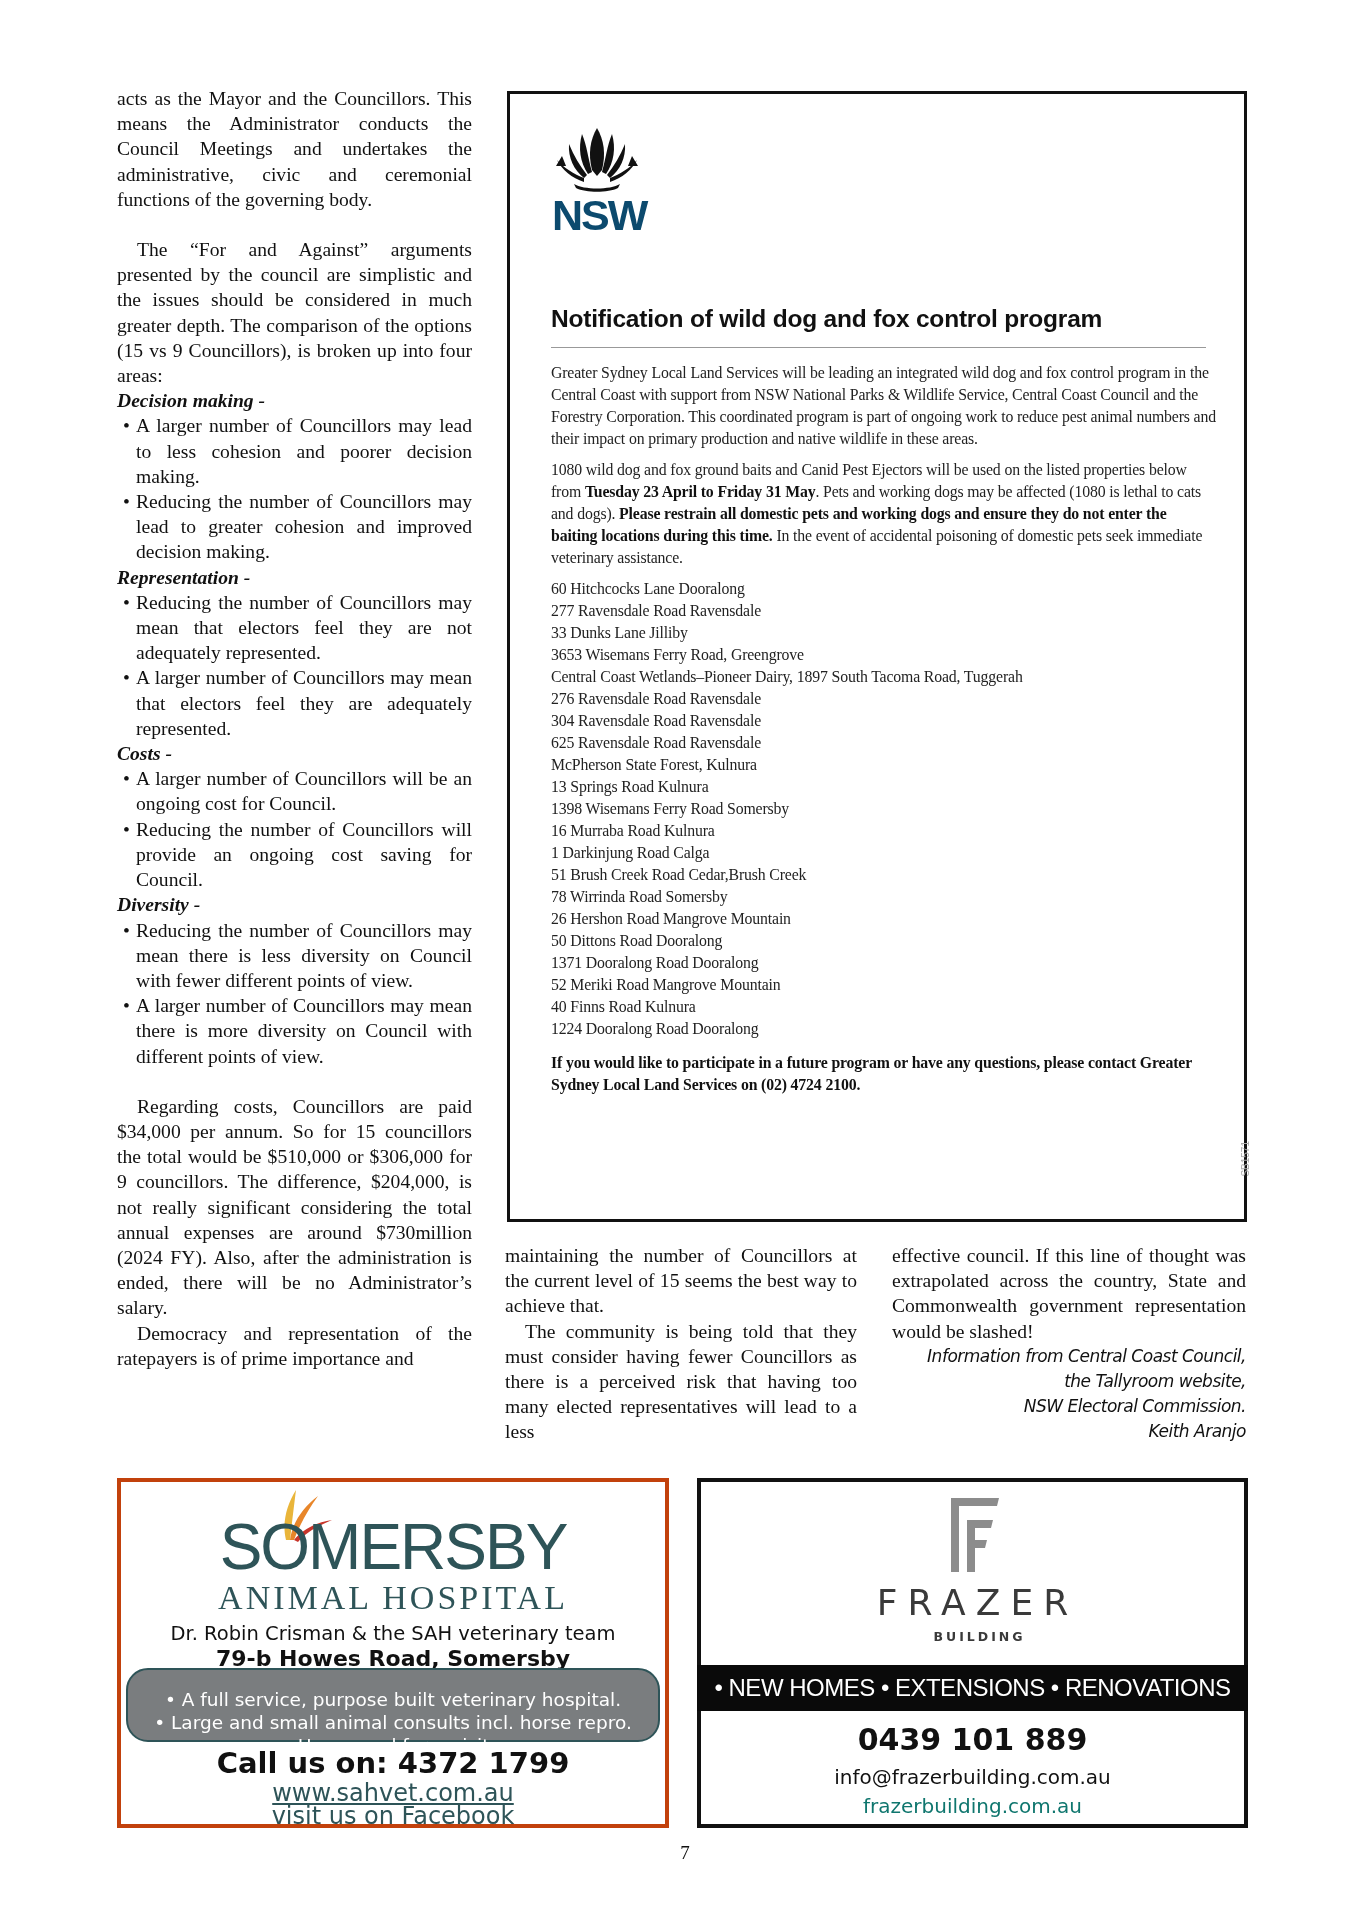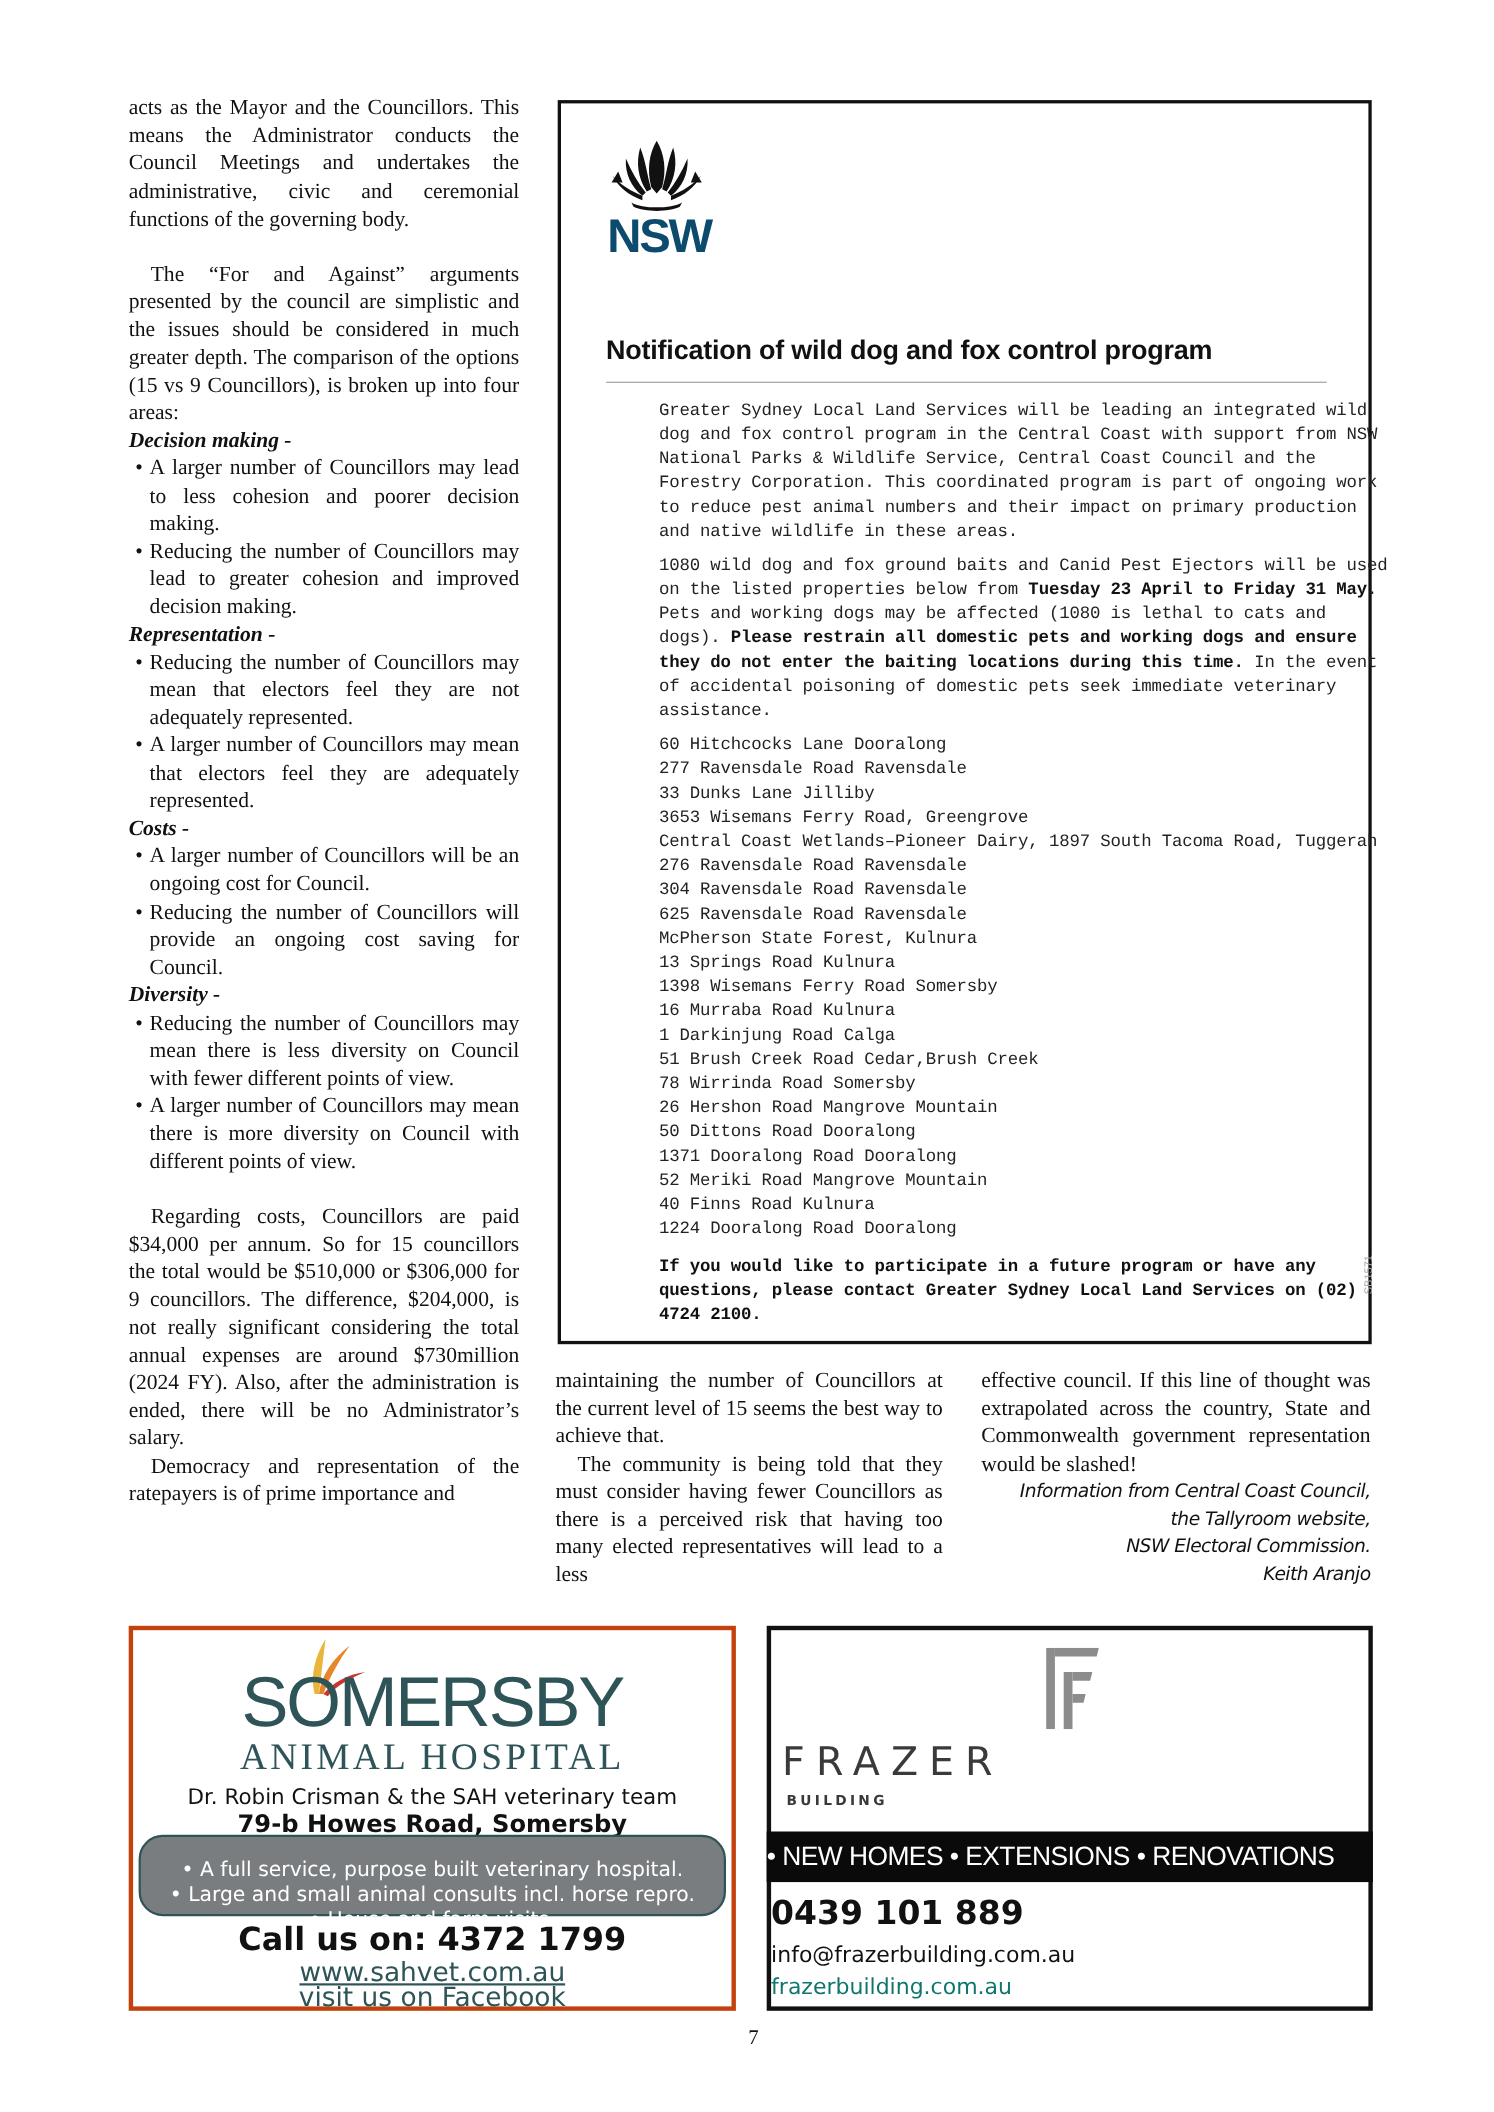--- a/index.html
+++ b/index.html
@@ -34,22 +34,22 @@
     letter-spacing: -2px; color: #0c4a6e; line-height: 43px;
   }
   #nsw-title {
     position: absolute; left: 41px; top: 211px; width: 660px;
     font-family: "Liberation Sans", sans-serif; font-weight: bold; font-size: 24.5px;
     color: #111; letter-spacing: -0.2px;
   }
   #nsw-rule { position: absolute; left: 41px; top: 253px; width: 655px; height: 1px; background: #999; }
   #nsw-body {
     position: absolute; left: 41px; top: 268px; width: 665px;
-    font-family: Liberation Mono, monospace; font-size: 15.8px; line-height: 22px;
-    color: #222; letter-spacing: -0.15px; margin-left: 48px;
+    font-family: Liberation Serif, serif; font-size: 15.8px; line-height: 22px;
+    color: #222; letter-spacing: -0.15px;
   }
   #nsw-body p { margin-bottom: 9px; }
   #nsw-body b { color: #111; }
   #nsw-addresses { margin-top: 4px; }
   #nsw-addresses div { line-height: 22px; white-space: nowrap; }
   #nsw-contact { margin-top: 12px; font-weight: bold; color: #111; }
   #nsw-code {
     position: absolute; right: 4px; top: 1047px;
     font-family: "Liberation Sans", sans-serif; font-size: 10px; color: #aaa;
     transform: rotate(-90deg); transform-origin: right top; white-space: nowrap;
@@ -92,21 +92,21 @@
     background: #7a7d7f; border: 2px solid #2e5458; border-radius: 22px;
     color: #fff; font-size: 18.5px; line-height: 23px; padding-top: 18px;
   }
   #somersby-call { position: absolute; left: 0; right: 0; top: 264px; font-size: 29px; font-weight: bold; color: #111; }
   #somersby-web { position: absolute; left: 0; right: 0; top: 298px; font-size: 24px; color: #2e5458; text-decoration: underline; line-height: 26px; }
   #somersby-fb { position: absolute; left: 0; right: 0; top: 322px; font-size: 24px; color: #2e5458; line-height: 24px; }
 
   
   #frazer-ad {
     position: absolute; left: 697px; top: 1478px; width: 551px; height: 350px;
-    border: 4px solid #111; background: #fff; text-align: left;
+    border: 4px solid #111; background: #fff; text-align: center;
   }
   #frazer-mark { position: absolute; left: 250px; top: 16px; width: 50px; height: 74px; }
   #frazer-name {
     position: absolute; left: 0; right: 0; top: 100px;
     font-family: "DejaVu Sans", sans-serif; font-size: 36px; color: #3a3a3a; letter-spacing: 10px; padding-left: 10px;
   }
   #frazer-building {
     position: absolute; left: 0; right: 0; top: 147px;
     font-family: "DejaVu Sans", sans-serif; font-size: 12.5px; font-weight: bold; color: #3a3a3a; letter-spacing: 3px; padding-left: 14px;
   }

